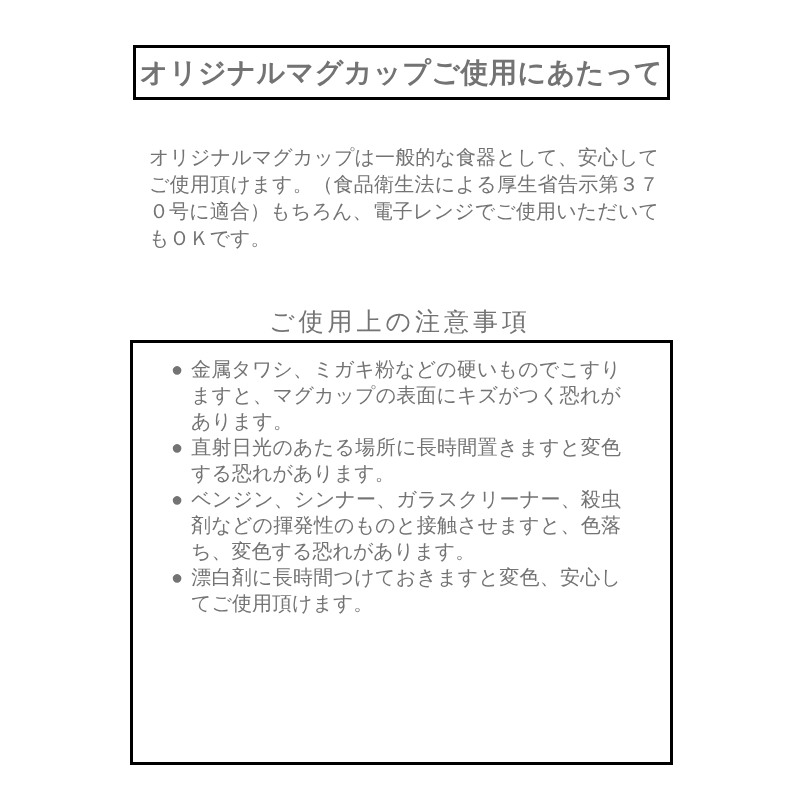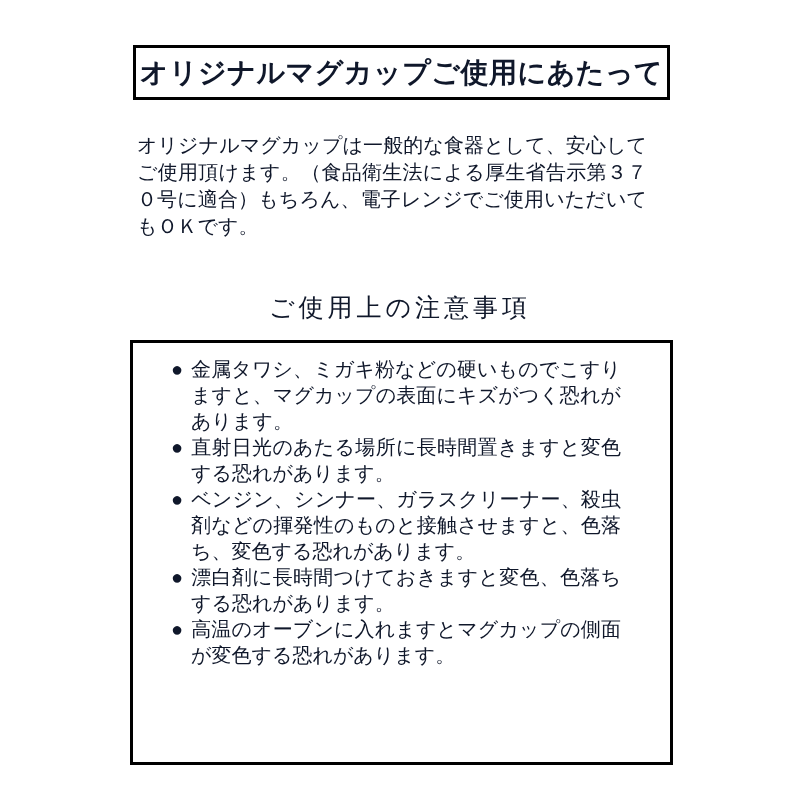--- a/index.html
+++ b/index.html
@@ -5,21 +5,21 @@
   html, body {
     margin: 0;
     padding: 0;
     background: #ffffff;
   }
   .page {
     position: relative;
     width: 800px;
     height: 800px;
     background: #ffffff;
-    color: #0f172a;
+    color: #737373;
     font-family: "Liberation Sans", sans-serif;
     overflow: hidden;
   }
   .title-box {
     position: absolute;
     left: 133px;
     top: 45px;
     width: 537px;
     height: 55px;
     border: 3px solid #000000;
@@ -32,29 +32,29 @@
     font-size: 28px;
     font-weight: bold;
     white-space: nowrap;
     letter-spacing: 0.5px;
   }
   .intro {
     position: absolute;
     left: 133px;
     top: 128px;
     width: 510px;
-    margin: 4px;
+    margin: 16px;
     font-size: 20px;
     line-height: 27px;
     text-align: justify;
   }
   .section-heading {
     position: absolute;
     left: 0;
-    top: 291px;
+    top: 305px;
     width: 800px;
     text-align: center;
     font-size: 25px;
     letter-spacing: 4px;
   }
   .caution-box {
     position: absolute;
     left: 130px;
     top: 340px;
     width: 543px;
@@ -94,18 +94,17 @@
 
   <p class="intro">オリジナルマグカップは一般的な食器として、安心してご使用頂けます。（食品衛生法による厚生省告示第３７０号に適合）もちろん、電子レンジでご使用いただいてもＯＫです。</p>
 
   <div class="section-heading">ご使用上の注意事項</div>
 
   <div class="caution-box">
     <ul class="caution-list">
       <li class="caution-item"><span class="bullet">●</span><span>金属タワシ、ミガキ粉などの硬いものでこすりますと、マグカップの表面にキズがつく恐れがあります。</span></li>
       <li class="caution-item"><span class="bullet">●</span><span>直射日光のあたる場所に長時間置きますと変色する恐れがあります。</span></li>
       <li class="caution-item"><span class="bullet">●</span><span>ベンジン、シンナー、ガラスクリーナー、殺虫剤などの揮発性のものと接触させますと、色落ち、変色する恐れがあります。</span></li>
-      <li class="caution-item"><span class="bullet">●</span><span>漂白剤に長時間つけておきますと変色、色落ちする恐れがあります。</span></li>
-      <li class="caution-item"><span class="bullet">●</span><span>高温のオーブンに入れますとマグカップの側面が変色する恐れがあります。</span></li>
+      <li class="caution-item"><span class="bullet">●</span><span>漂白剤に長時間つけておきますと変色、安心してご使用頂けます。</span></li>
     </ul>
   </div>
 
 </div>
 
 </body></html>

